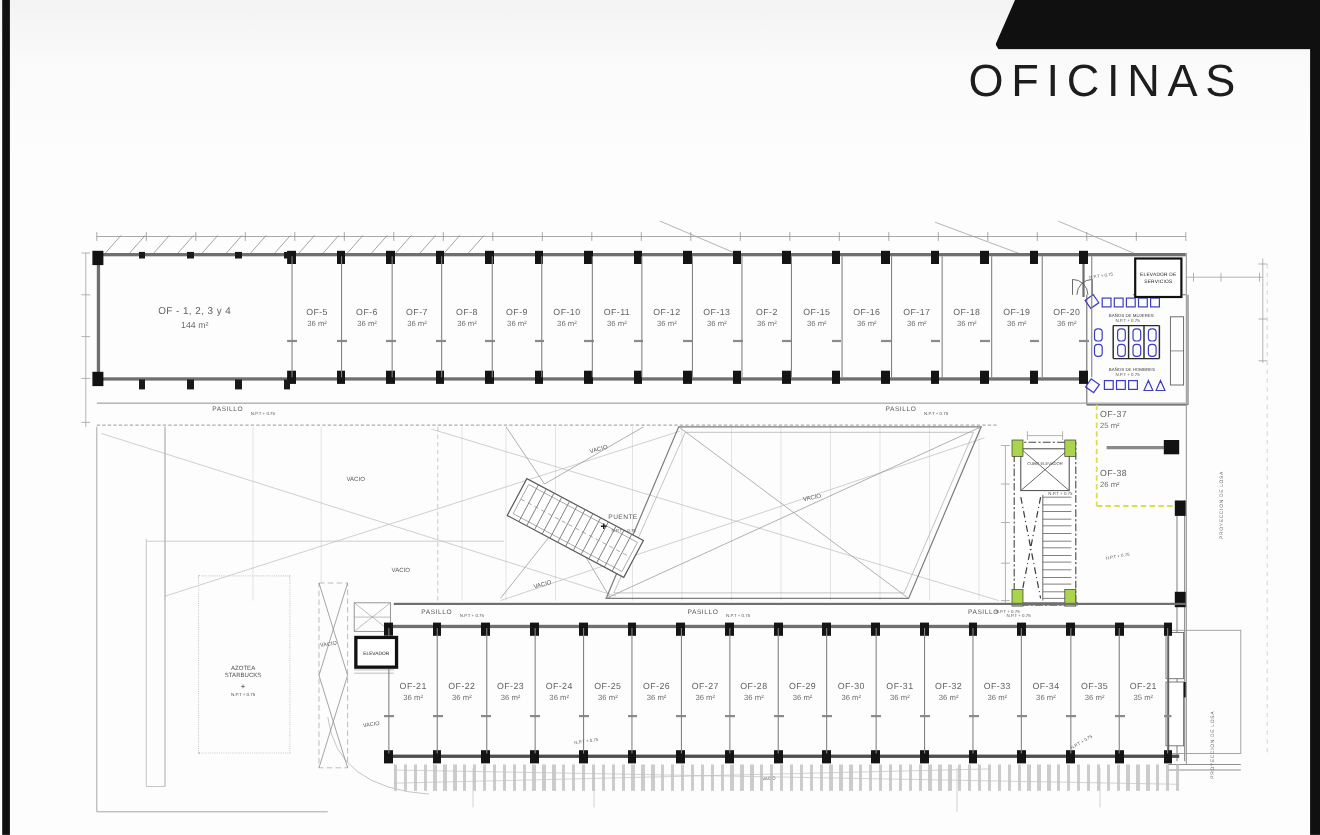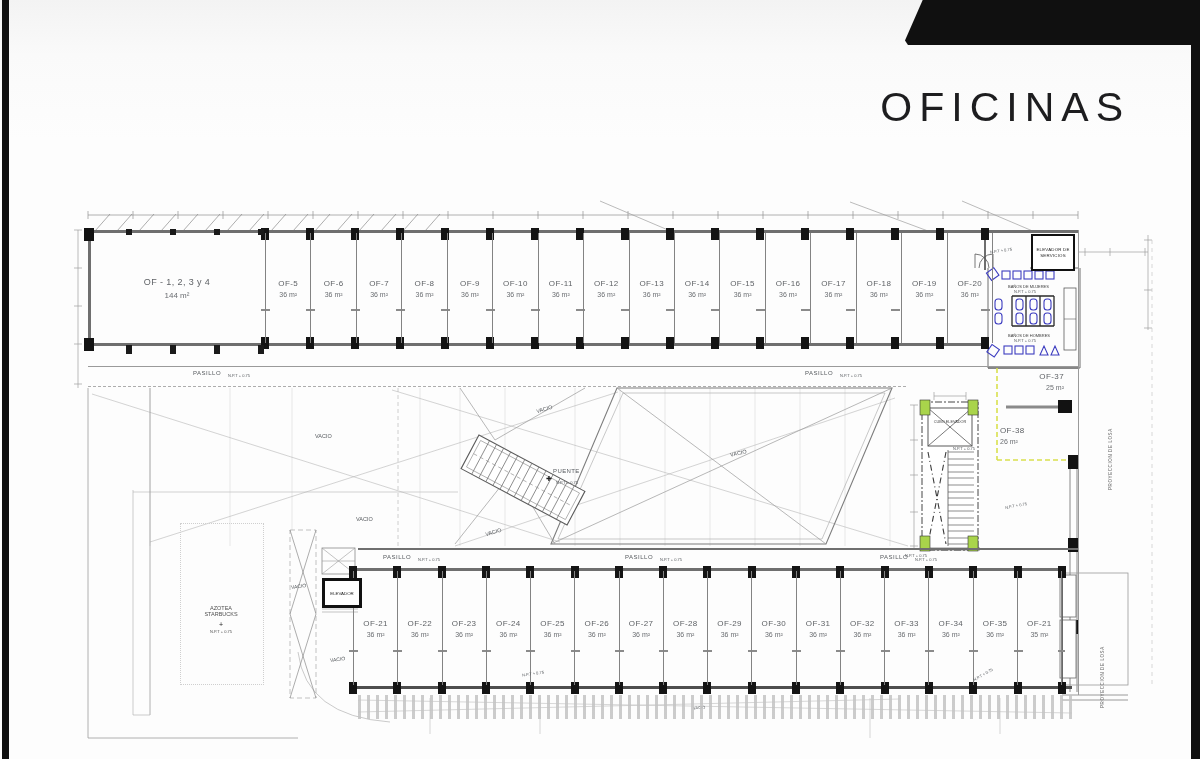--- a/index.html
+++ b/index.html
@@ -6,21 +6,21 @@
   body{
     width:1200px;height:759px;position:relative;overflow:hidden;
     font-family:"Liberation Sans", sans-serif;
     background:linear-gradient(180deg,#f3f3f3 0px,#fafafa 55px,#fdfdfd 140px,#fdfdfd 100%);
   }
   .abs{position:absolute;}
   
   .edge{background:#101010;}
   
   .title-box{right:70px;top:50px;text-align:right;color:#161618;}
-  .title-l1{font-size:41px;font-weight:400;letter-spacing:7px;color:#1d1d1f;margin-top:34px;}
+  .title-l1{font-size:41px;font-weight:400;letter-spacing:7px;color:#1d1d1f;}
   .title-l2{font-size:46px;font-weight:700;letter-spacing:2.5px;margin-top:2px;color:#0f0f10;}
   
   .wall{background:#6f6f6f;}
   .wall-lt{background:#9a9a9a;}
   .blk{background:#121212;}
   
   .orow{position:absolute;display:flex;}
   .office{flex:1;border-left:1.5px solid #838383;display:flex;flex-direction:column;align-items:center;justify-content:center;gap:3px;min-width:0;}
   .orow .office:last-child{border-right:1.5px solid #838383;align-items:center;}
   .onm{font-size:8px;color:#5f6266;letter-spacing:.4px;white-space:nowrap;}
@@ -217,21 +217,21 @@
   </div>
     <div class="office">
     <span class="onm">OF-12</span>
     <span class="oar">36 m²</span>
   </div>
     <div class="office">
     <span class="onm">OF-13</span>
     <span class="oar">36 m²</span>
   </div>
     <div class="office">
-    <span class="onm">OF-14</span>
+    <span class="onm">OF-2</span>
     <span class="oar">36 m²</span>
   </div>
     <div class="office">
     <span class="onm">OF-15</span>
     <span class="oar">36 m²</span>
   </div>
     <div class="office">
     <span class="onm">OF-16</span>
     <span class="oar">36 m²</span>
   </div>
@@ -314,21 +314,21 @@
     <div class="office">
     <span class="onm">OF-35</span>
     <span class="oar">36 m²</span>
   </div>
     <div class="office">
     <span class="onm">OF-21</span>
     <span class="oar">35 m²</span>
   </div>
   </div>
 
-<div class="abs" style="left:1000px;top:372px;width:64px;text-align:right">
+<div class="abs" style="left:1000px;top:372px;width:64px;text-align:left">
   <div class="onm">OF-37</div>
   <div class="oar" style="margin-top:3px">25 m²</div>
 </div>
 <div class="abs" style="left:1000px;top:426px;width:64px;text-align:left">
   <div class="onm">OF-38</div>
   <div class="oar" style="margin-top:3px">26 m²</div>
 </div>
 
 <div class="abs boxed" style="left:1031px;top:234px;width:40px;height:33px;font-size:4.4px;line-height:1.2;color:#222;letter-spacing:.2px">
   <span>ELEVADOR DE SERVICIOS</span>

